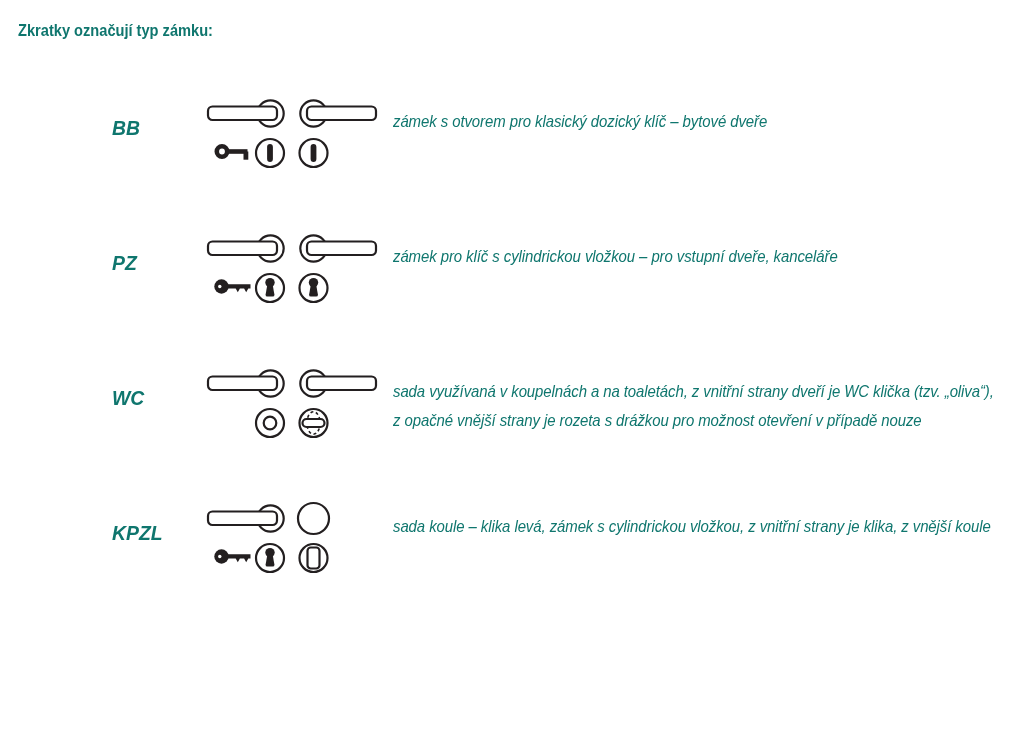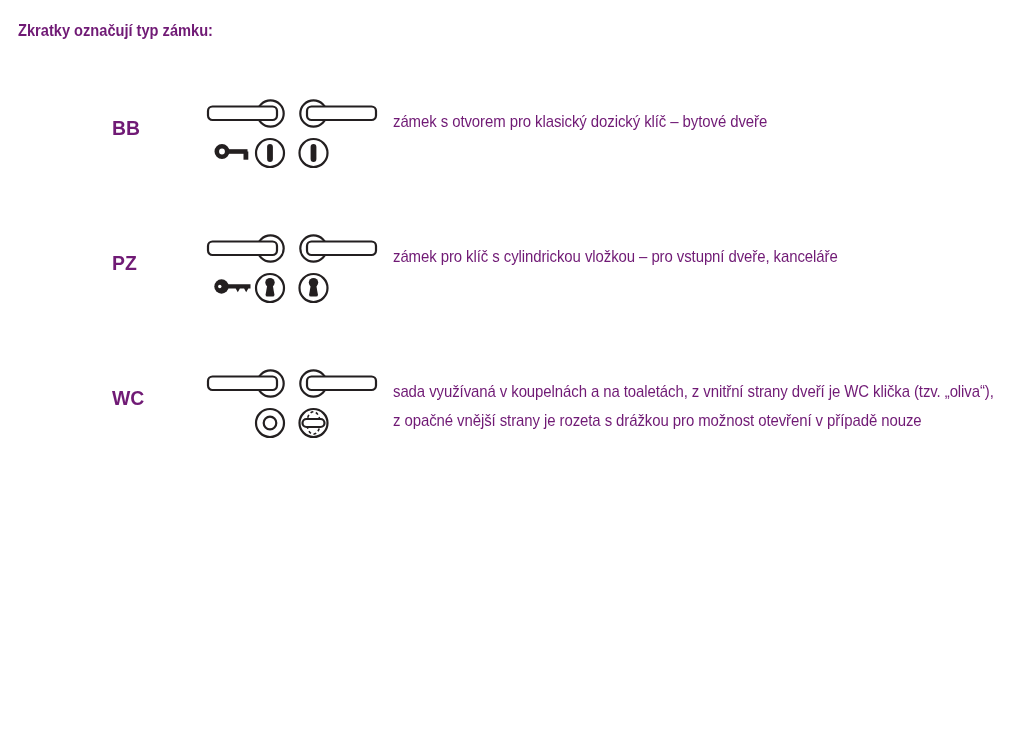--- a/index.html
+++ b/index.html
@@ -1,24 +1,24 @@
 <!DOCTYPE html>
 <html lang="cs"><head>
 <meta charset="utf-8">
 <style>
   html,body{margin:0;padding:0;background:#fff;}
   .page{
     position:relative;width:1011px;height:732px;background:#ffffff;
-    font-family:"Liberation Sans","DejaVu Sans",sans-serif;color:#701a75;overflow:hidden;
+    font-family:"Liberation Sans","DejaVu Sans",sans-serif;color:#0f766e;overflow:hidden;
   }
   .title{
     position:absolute;left:18px;top:21px;font-size:17px;font-weight:bold;
     white-space:nowrap;transform:scaleX(0.86);transform-origin:0 50%;
   }
-  .row{position:absolute;left:0;width:1011px;height:80px;}
+  .row{position:absolute;left:0;width:1011px;height:80px;font-style:italic;}
   .r1{top:95px}.r2{top:230px}.r3{top:365px}.r4{top:500px}.r5{top:635px}
   .code{
     position:absolute;left:112px;top:22px;font-size:20px;font-weight:bold;
     transform:scaleX(0.97);transform-origin:0 0;white-space:nowrap;
   }
   .icon{position:absolute;left:205px;top:0;}
   .desc{
     position:absolute;left:393px;top:12px;width:700px;font-size:17px;line-height:29px;
     white-space:pre-line;transform:scaleX(0.88);transform-origin:0 0;letter-spacing:-0.1px;
   }
@@ -116,15 +116,26 @@
     <svg class="icon" width="180" height="80" viewBox="0 0 180 80" aria-hidden="true">
       <use href="#lever-left"></use>
         <use href="#lever-right"></use>
       <use href="#rosette-groove" x="65"></use>
         <use href="#oliva" x="108.5"></use>
     </svg>
     <div class="desc">sada využívaná v koupelnách a na toaletách, z vnitřní strany dveří je WC klička (tzv. „oliva“),
 z opačné vnější strany je rozeta s drážkou pro možnost otevření v případě nouze</div>
   </div>
 
+  <div class="row r4">
+    <div class="code">KPZL</div>
+    <svg class="icon" width="180" height="80" viewBox="0 0 180 80" aria-hidden="true">
+      <use href="#lever-left"></use>
+        <use href="#knob-right"></use>
+      <use href="#key-pz"></use>
+      <use href="#keyhole-pz" x="65"></use>
+        <use href="#blind-rosette" x="108.5"></use>
+    </svg>
+    <div class="desc">sada koule – klika levá, zámek s cylindrickou vložkou, z vnitřní strany je klika, z vnější koule</div>
+  </div>
 
 
 </div>
 
 </body></html>

